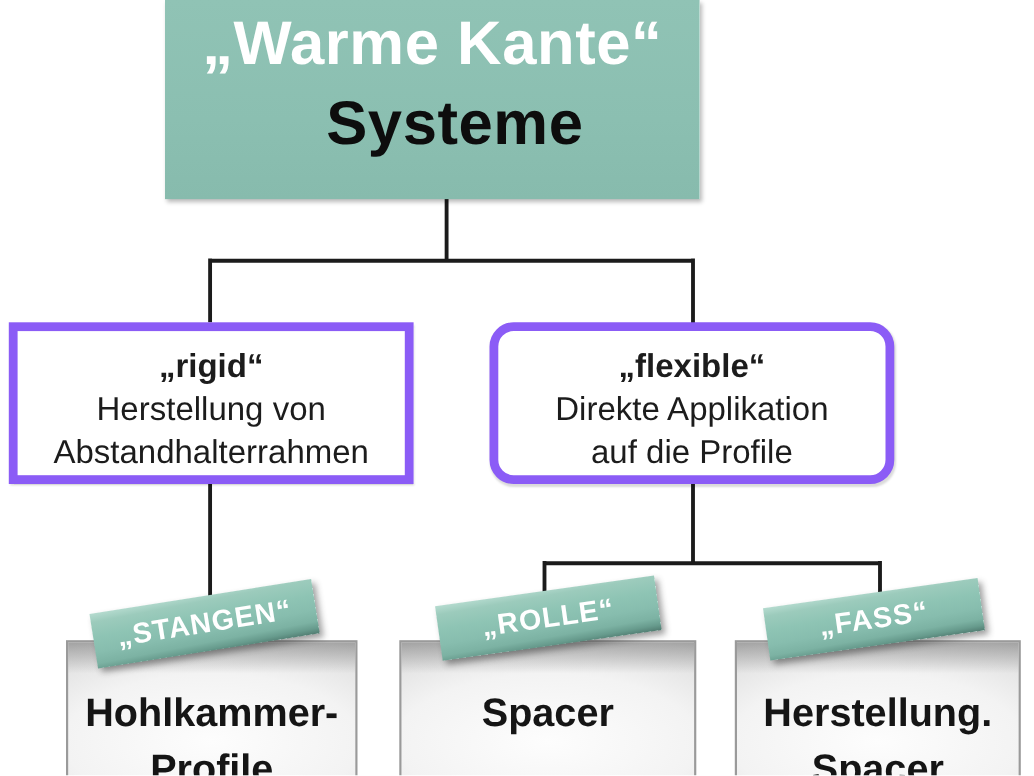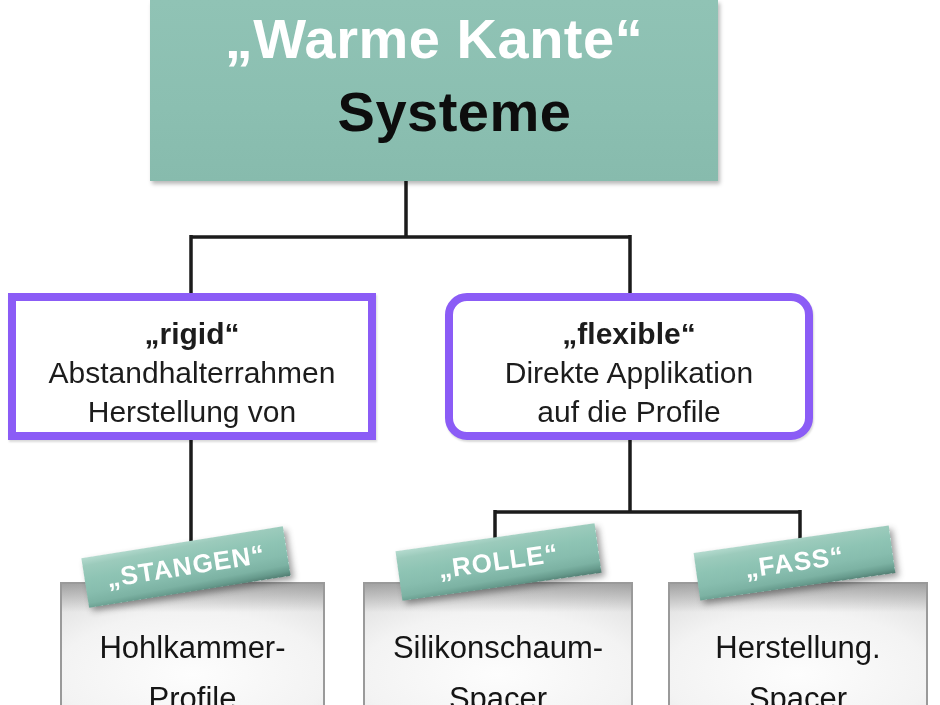--- a/index.html
+++ b/index.html
@@ -15,21 +15,21 @@
   .connectors {
     position: absolute;
     left: 0; top: 0;
     width: 940px; height: 705px;
     z-index: 1;
   }
   
   .root-box {
     position: absolute;
     left: 150px; top: 0;
-    width: 568px; height: 181px;
+    width: 486px; height: 181px;
     background: linear-gradient(180deg, #90c3b5 0%, #8bbfb1 60%, #87bbad 100%);
     box-shadow: 2px 3px 4px rgba(0,0,0,0.28);
     text-align: center;
     padding-top: 2px;
     z-index: 2;
   }
   .root-line {
     font-size: 56px;
     font-weight: bold;
     line-height: 73px;
@@ -69,22 +69,22 @@
       linear-gradient(180deg, rgba(110,110,110,0.50) 0%, rgba(110,110,110,0) 20%),
       radial-gradient(135% 115% at 50% 64%, #fdfdfd 0%, #f3f3f3 38%, #dedede 62%, #bfbfbf 82%, #9d9d9d 100%);
     text-align: center;
     padding-top: 38px;
     z-index: 2;
   }
   .leaf-box.pos0 { left: 60px;  width: 265px; }
   .leaf-box.pos1 { left: 363px; width: 270px; }
   .leaf-box.pos2 { left: 668px; width: 260px; }
   .leaf-line {
-    font-size: 31px;
-    font-weight: normal;
+    font-size: 36px;
+    font-weight: bold;
     line-height: 51px;
     color: #151515;
     white-space: nowrap;
   }
   
   .ribbon {
     position: absolute;
     height: 50px;
     background: linear-gradient(178deg,
       #b5dbcf 0%, #9ccbbc 14%, #8ec4b4 38%, #87bdae 62%,
@@ -114,37 +114,36 @@
     <path d="M630 440 L630 512 M495 512 L800 512 M495 510 L495 552 M800 510 L800 552" stroke="#1b1b1b" stroke-width="3.5" fill="none"></path>
   </svg>
 
   <div class="root-box">
     <div class="root-line l1">„Warme Kante“</div>
     <div class="root-line l2">Systeme</div>
   </div>
 
   <div class="branch-box left">
     <div class="branch-line title">„rigid“</div>
+    <div class="branch-line">Herstellung von</div>
     <div class="branch-line">Abstandhalterrahmen</div>
-    <div class="branch-line">Herstellung von</div>
   </div>
 
   <div class="branch-box right">
     <div class="branch-line title">„flexible“</div>
     <div class="branch-line">Direkte Applikation</div>
     <div class="branch-line">auf die Profile</div>
   </div>
 
   <div class="leaf-box pos0">
     <div class="leaf-line">Hohlkammer-</div>
     <div class="leaf-line">Profile</div>
   </div>
 
   <div class="leaf-box pos1">
-    <div class="leaf-line">Silikonschaum-</div>
     <div class="leaf-line">Spacer</div>
   </div>
 
   <div class="leaf-box pos2">
     <div class="leaf-line">Herstellung.</div>
     <div class="leaf-line">Spacer</div>
   </div>
 
   <div class="ribbon r0">„STANGEN“</div>
   <div class="ribbon r1">„ROLLE“</div>

